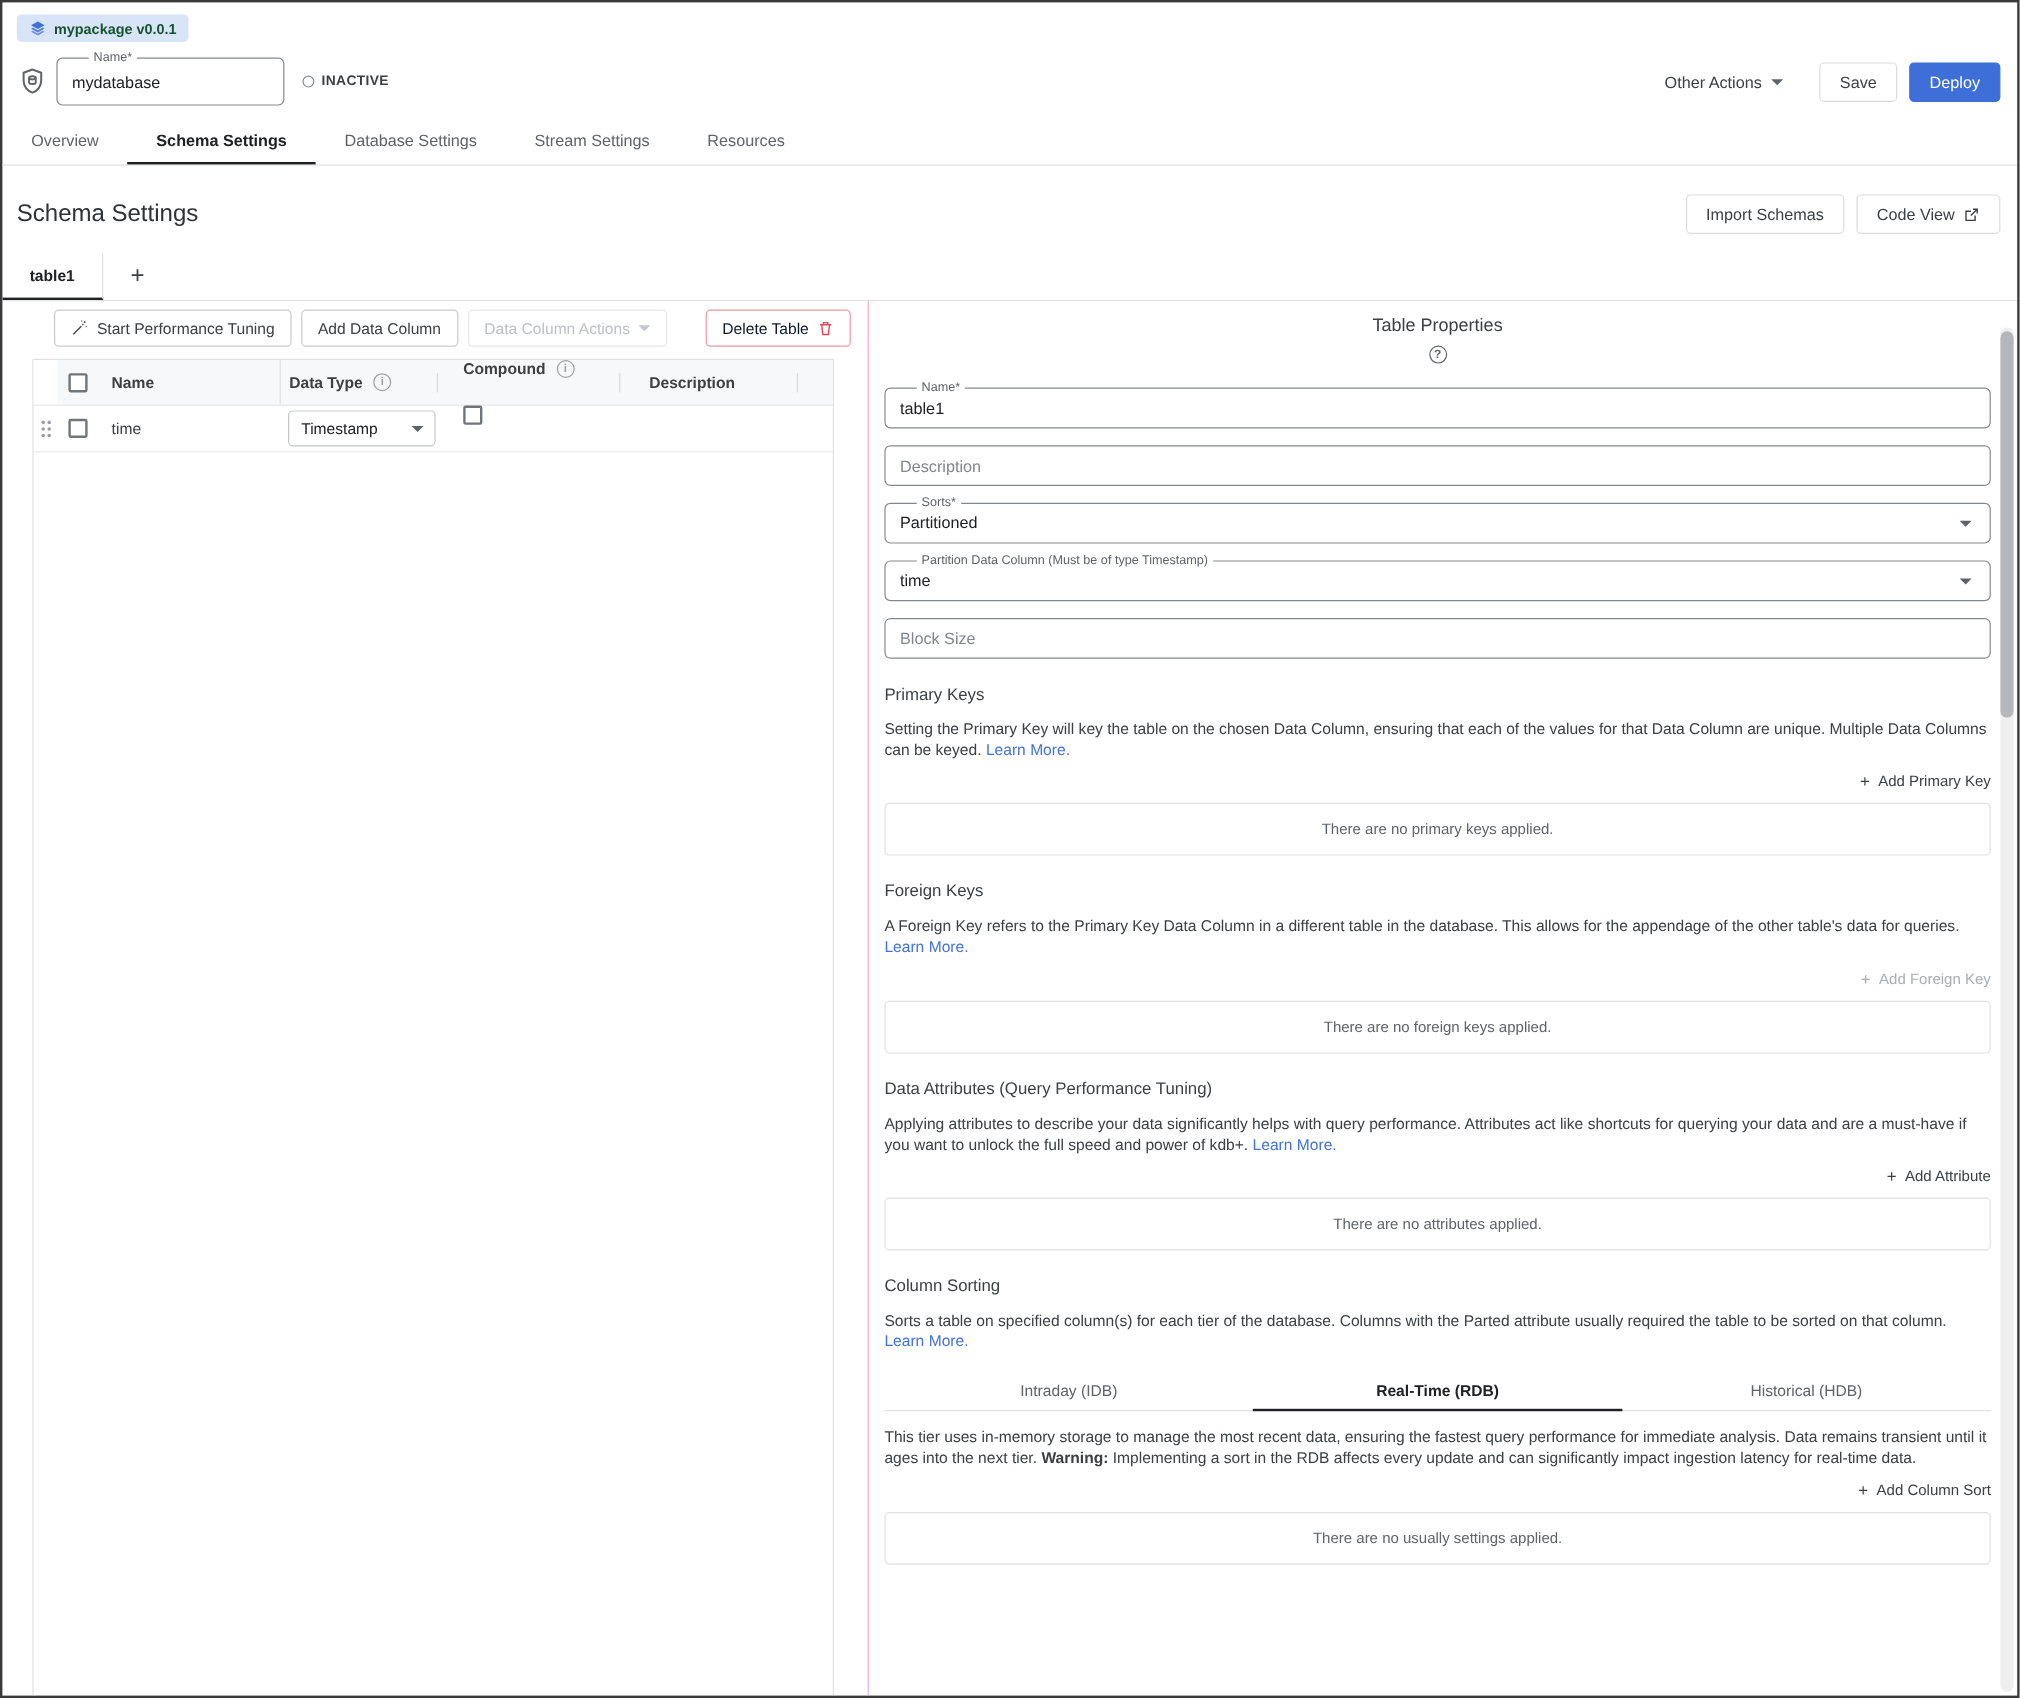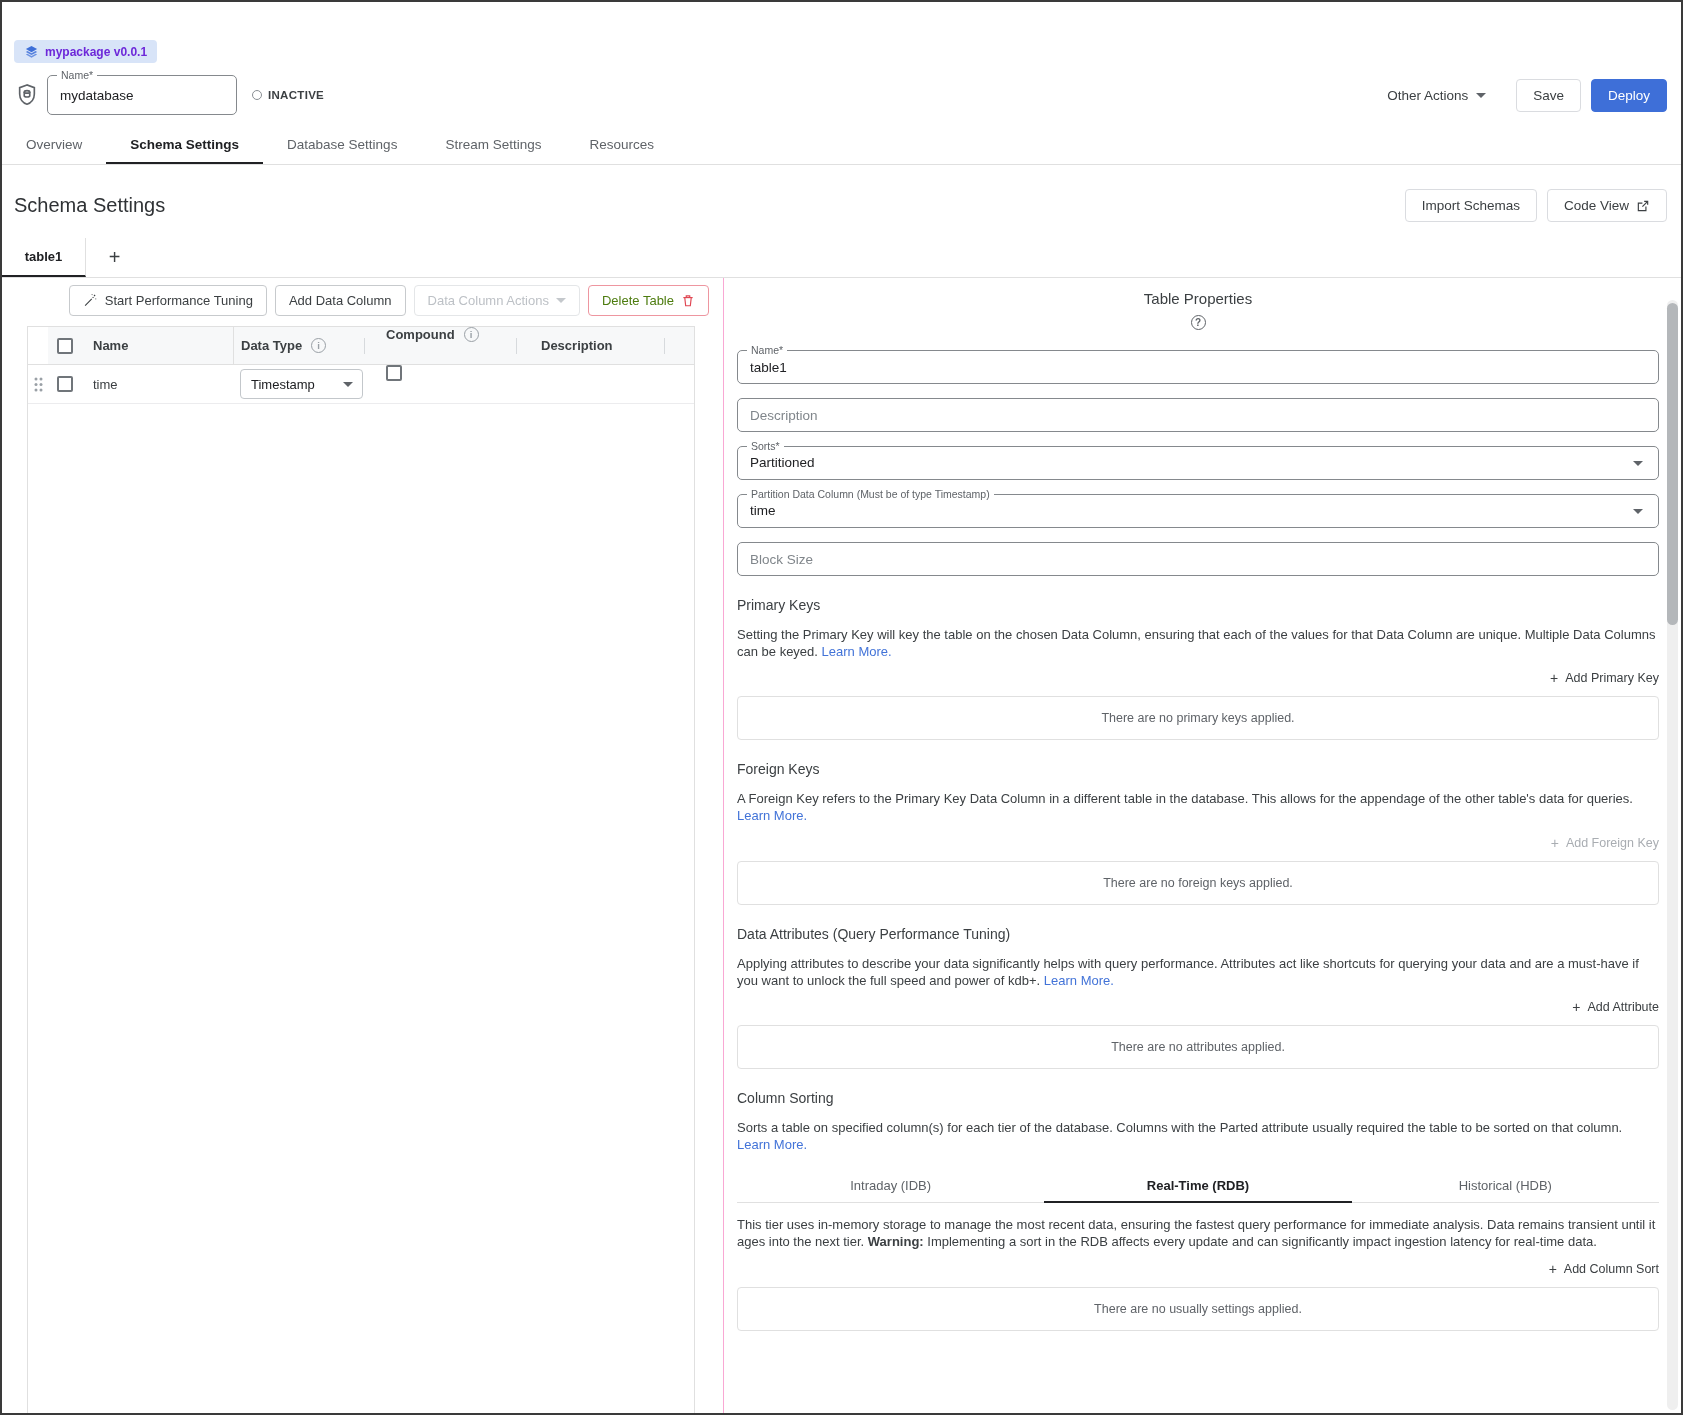--- a/index.html
+++ b/index.html
@@ -7,30 +7,29 @@
   body { font-family: "Liberation Sans", "DejaVu Sans", sans-serif; }
   .page {
     position:relative; width:1683px; height:1415px; background:#fff;
     border:2px solid #3a3a3a; overflow:hidden; display:flex; flex-direction:column;
     color:#202124;
   }
   
   .badge-row { padding:10px 0 0 12px; }
   .pkg-badge {
     display:inline-flex; align-items:center; gap:6px; background:#d8e4f8;
-    color:#6d28d9; font-size:12px; font-weight:700; padding:4px 10px; border-radius:4px;
+    color:#14532d; font-size:12px; font-weight:700; padding:4px 10px; border-radius:4px;
     cursor:pointer;
-    margin-top:28px;
   }
   
   .header-row { display:flex; align-items:center; padding:12px 14px 6px 14px; }
   .shield { margin-right:9px; flex:none; }
   .mat-field { position:relative; border:1px solid #85898d; border-radius:5px; background:#fff; }
   .mat-field > label {
-    position:absolute; top:-7px; left:9px; font-size:10.5px; color:#5f6368;
+    position:absolute; top:-7px; left:26px; font-size:10.5px; color:#5f6368;
     background:#fff; padding:0 4px; line-height:1.2; white-space:nowrap;
   }
   .mat-field input {
     border:none; outline:none; width:100%; height:100%; padding:0 12px;
     font-family:inherit; font-size:13.5px; color:#202124; background:transparent; border-radius:inherit;
   }
   .mat-field input::placeholder { color:#80868b; opacity:1; }
   .name-field { width:190px; height:40px; }
   .status { display:flex; align-items:center; gap:6px; margin-left:15px; }
   .status-dot { width:10px; height:10px; border:1.5px solid #8a8f94; border-radius:50%; display:inline-block; }
@@ -62,21 +61,21 @@
   .add-tab { width:57px; height:39px; display:flex; align-items:center; justify-content:center;
     background:none; border:none; font-size:20px; color:#3c4043; cursor:pointer; font-family:inherit; }
   
   .content { flex:1; display:flex; border-top:1px solid #e0e0e0; position:relative; overflow:hidden; }
   .left-pane { width:722px; flex:none; border-right:1px solid #f9a8d4; display:flex; flex-direction:column; }
   .toolbar { display:flex; justify-content:flex-end; gap:8px; padding:7px 14px 10px 0; }
   .tbtn { font-family:inherit; font-size:13px; border-radius:4px; height:31px; padding:0 13px;
     background:#fff; border:1px solid #c7cacd; color:#3c4043; display:inline-flex; align-items:center; gap:7px; cursor:pointer; }
   .tbtn.disabled { color:#bdc1c6; border-color:#e4e6e8; cursor:default; }
   .tbtn.disabled .caret { border-top-color:#c4c8cc; }
-  .tbtn.danger { color:#4d7c0f; border-color:#ee96a0; }
+  .tbtn.danger { color:#0f172a; border-color:#ee96a0;margin-left:24px; }
   
   .grid-box { margin-left:25px; margin-right:28px; flex:1;
     border-left:1px solid #e0e0e0; border-right:1px solid #e0e0e0; }
   .grid-header { display:flex; align-items:stretch; height:39px;
     border-top:1px solid #e0e0e0; border-bottom:1px solid #e0e0e0; }
   .grid-header .gutter { width:20px; background:#fff; }
   .ghmain { flex:1; background:#f7f8f9; display:flex; align-items:center; }
   .grid-row { display:flex; align-items:center; height:39px; border-bottom:1px solid #ececee; }
   .gutter { width:20px; flex:none; display:flex; align-items:center; justify-content:center; }
   .col-check { width:45px; flex:none; display:flex; align-items:center; padding-left:9px; }

